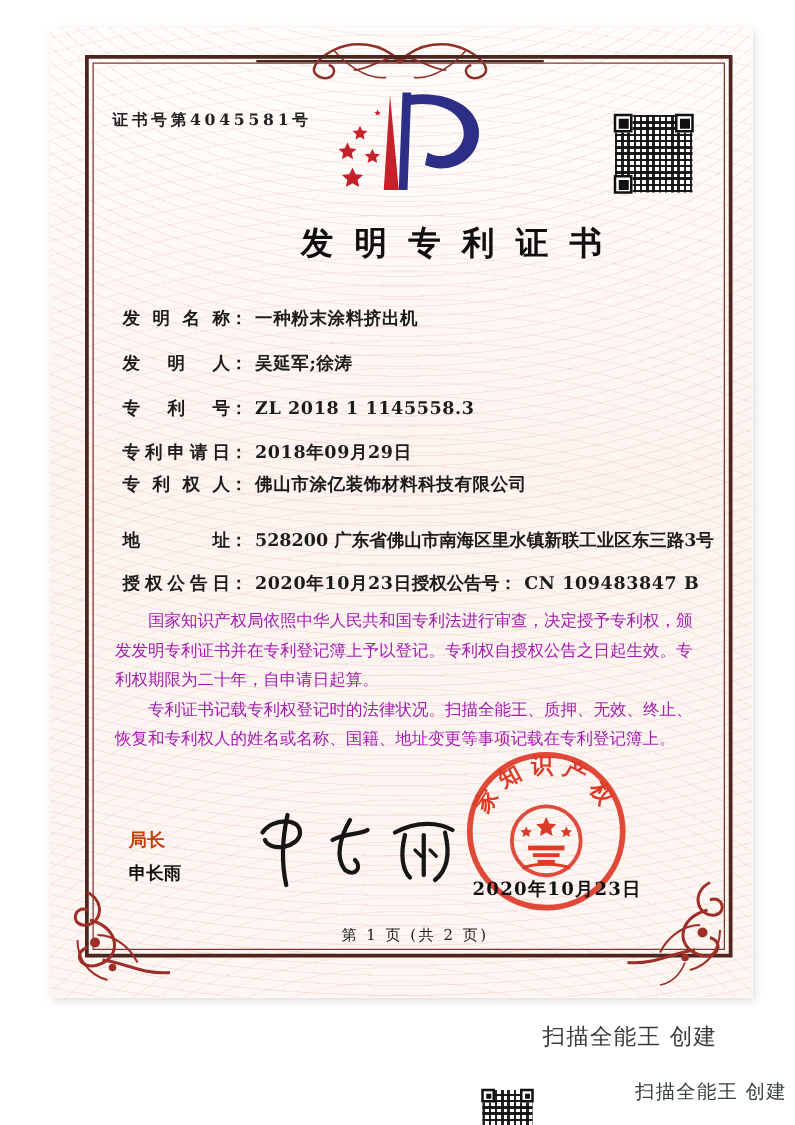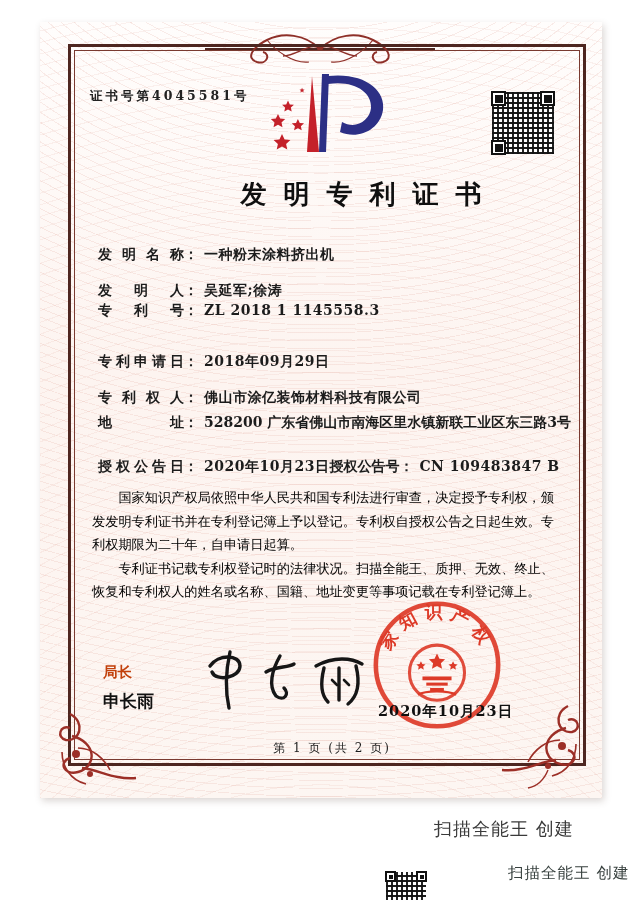--- a/index.html
+++ b/index.html
@@ -27,26 +27,26 @@
   .title { left:68px; top:177px; width:586px; text-align:center; font-size:26px; font-weight:bold;
     color:#0f0f0f; letter-spacing:17px; text-indent:17px; }
 
   .fields { left:98px; top:246px; width:462px; }
   .frow { position:absolute; left:0; width:462px; white-space:nowrap; font-size:14px; color:#1c1c1c; }
   .flabel { display:inline-block; width:86px; text-align:justify; text-align-last:justify; font-weight:600; }
   .fcolon { font-weight:600; }
   .fval { margin-left:6px; font-weight:600; letter-spacing:0.5px; }
   .pair2 { }
 
-  .bodytext { left:92px; top:486px; width:462px; font-size:13.2px; line-height:1.78; color:#000000;
+  .bodytext { left:92px; top:486px; width:462px; font-size:13.2px; line-height:1.78; color:#a21caf;
     text-align:justify; font-weight:500; }
   .bodytext p { text-indent:2em; }
 
   .sig-title { left:103px; top:663px; font-size:14.5px; font-weight:bold; color:#c2410c; }
-  .sig-name  { left:103px; top:690px; font-size:17px; font-weight:bold; color:#111; }
+  .sig-name  { left:103px; top:690px; font-size:14px; font-weight:bold; color:#111; }
 
   .seal-date { left:378px; top:702px; font-size:14.5px; font-weight:bold; color:#101010; letter-spacing:1px; }
 
   .page-num { left:68px; top:740px; width:518px; text-align:center; font-size:12px;
     letter-spacing:2px; color:#1a1a1a;padding-left:10px; }
 
   .back-note { left:0; top:776px; width:636px; text-align:center; font-size:12.5px;
     color:#222; letter-spacing:2px; font-style:italic; }
 
   
@@ -141,30 +141,30 @@
 
   <div class="abs title">发明专利证书</div>
 
   <div class="abs fields">
     <div class="frow" style="top:0">
       <span class="flabel">发明名称</span><span class="fcolon">：</span><span class="fval">一种粉末涂料挤出机</span>
     </div>
     <div class="frow" style="top:36px">
       <span class="flabel">发明人</span><span class="fcolon">：</span><span class="fval">吴延军;徐涛</span>
     </div>
-    <div class="frow" style="top:56px">
+    <div class="frow" style="top:72px">
       <span class="flabel">专利号</span><span class="fcolon">：</span><span class="fval">ZL 2018 1 1145558.3</span>
     </div>
     <div class="frow" style="top:107px">
       <span class="flabel">专利申请日</span><span class="fcolon">：</span><span class="fval">2018年09月29日</span>
     </div>
-    <div class="frow" style="top:143px">
+    <div class="frow" style="top:133px">
       <span class="flabel">专利权人</span><span class="fcolon">：</span><span class="fval">佛山市涂亿装饰材料科技有限公司</span>
     </div>
-    <div class="frow" style="top:168px">
+    <div class="frow" style="top:178px">
       <span class="flabel">地址</span><span class="fcolon">：</span><span class="fval" style="letter-spacing:0">528200 广东省佛山市南海区里水镇新联工业区东三路3号</span>
     </div>
     <div class="frow" style="top:212px">
       <span class="flabel">授权公告日</span><span class="fcolon">：</span><span class="fval">2020年10月23日</span><span class="fcolon pair2">授权公告号</span><span class="fcolon">：</span><span class="fval">CN 109483847 B</span>
     </div>
   </div>
 
   <div class="abs bodytext">
     <p>国家知识产权局依照中华人民共和国专利法进行审查，决定授予专利权，颁发发明专利证书并在专利登记簿上予以登记。专利权自授权公告之日起生效。专利权期限为二十年，自申请日起算。</p>
     <p>专利证书记载专利权登记时的法律状况。扫描全能王、质押、无效、终止、恢复和专利权人的姓名或名称、国籍、地址变更等事项记载在专利登记簿上。</p>

